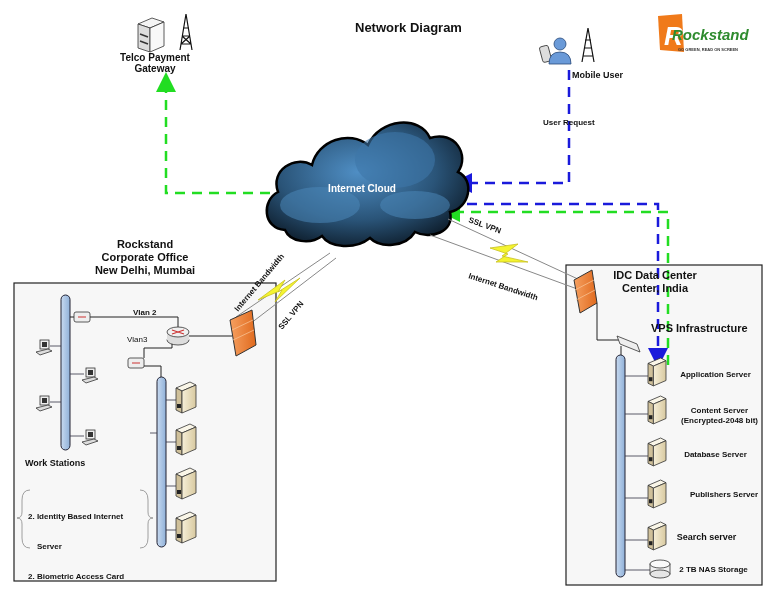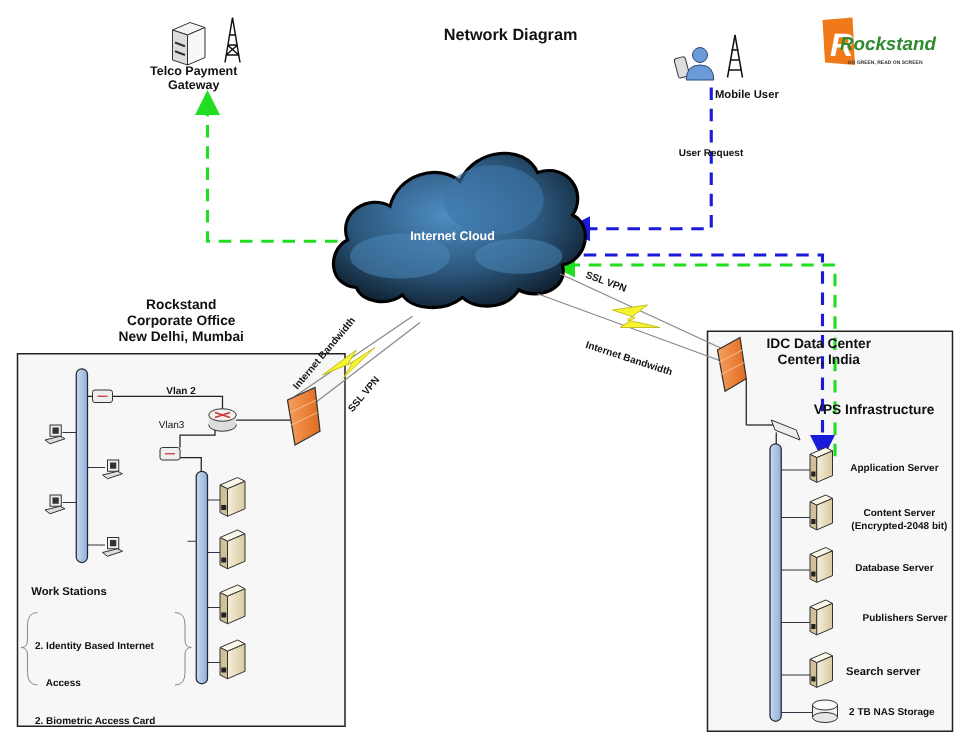--- a/index.html
+++ b/index.html
@@ -263,25 +263,25 @@
 <div class="lbl" style="left:543px;top:118px;font-size:8px;">User Request</div>
 
 <div class="lbl center" style="left:90px;top:238px;font-size:11px;line-height:13px;width:110px;">
   <div>Rockstand</div>
   <div>Corporate Office</div>
   <div>New Delhi, Mumbai</div>
 </div>
 
 <div class="lbl" style="left:101px;top:308px;font-size:8px;font-weight:bold;margin-left:32px;">Vlan 2</div>
 <div class="lbl" style="left:127px;top:335px;font-size:8px;font-weight:normal;">Vlan3</div>
-<div class="lbl" style="left:25px;top:468px;font-size:9px;text-align:right;">Work Stations</div>
+<div class="lbl" style="left:25px;top:458px;font-size:9px;text-align:right;">Work Stations</div>
 
 <div class="lbl" style="left:28px;top:492px;font-size:8px;line-height:10px;white-space:pre;">
   <div>2. Identity Based Internet</div>
-  <div>    Access</div>
+  <div>    Server</div>
   <div>2. Biometric Access Card</div>
   
   
 </div>
 
 <div class="lbl center" style="left:605px;top:225px;font-size:11px;line-height:13px;width:100px;margin-top:44px;">
   <div>IDC Data Center</div>
   <div>Center, India</div>
 </div>
 <div class="lbl" style="left:651px;top:322px;font-size:11px;">VPS Infrastructure</div>

